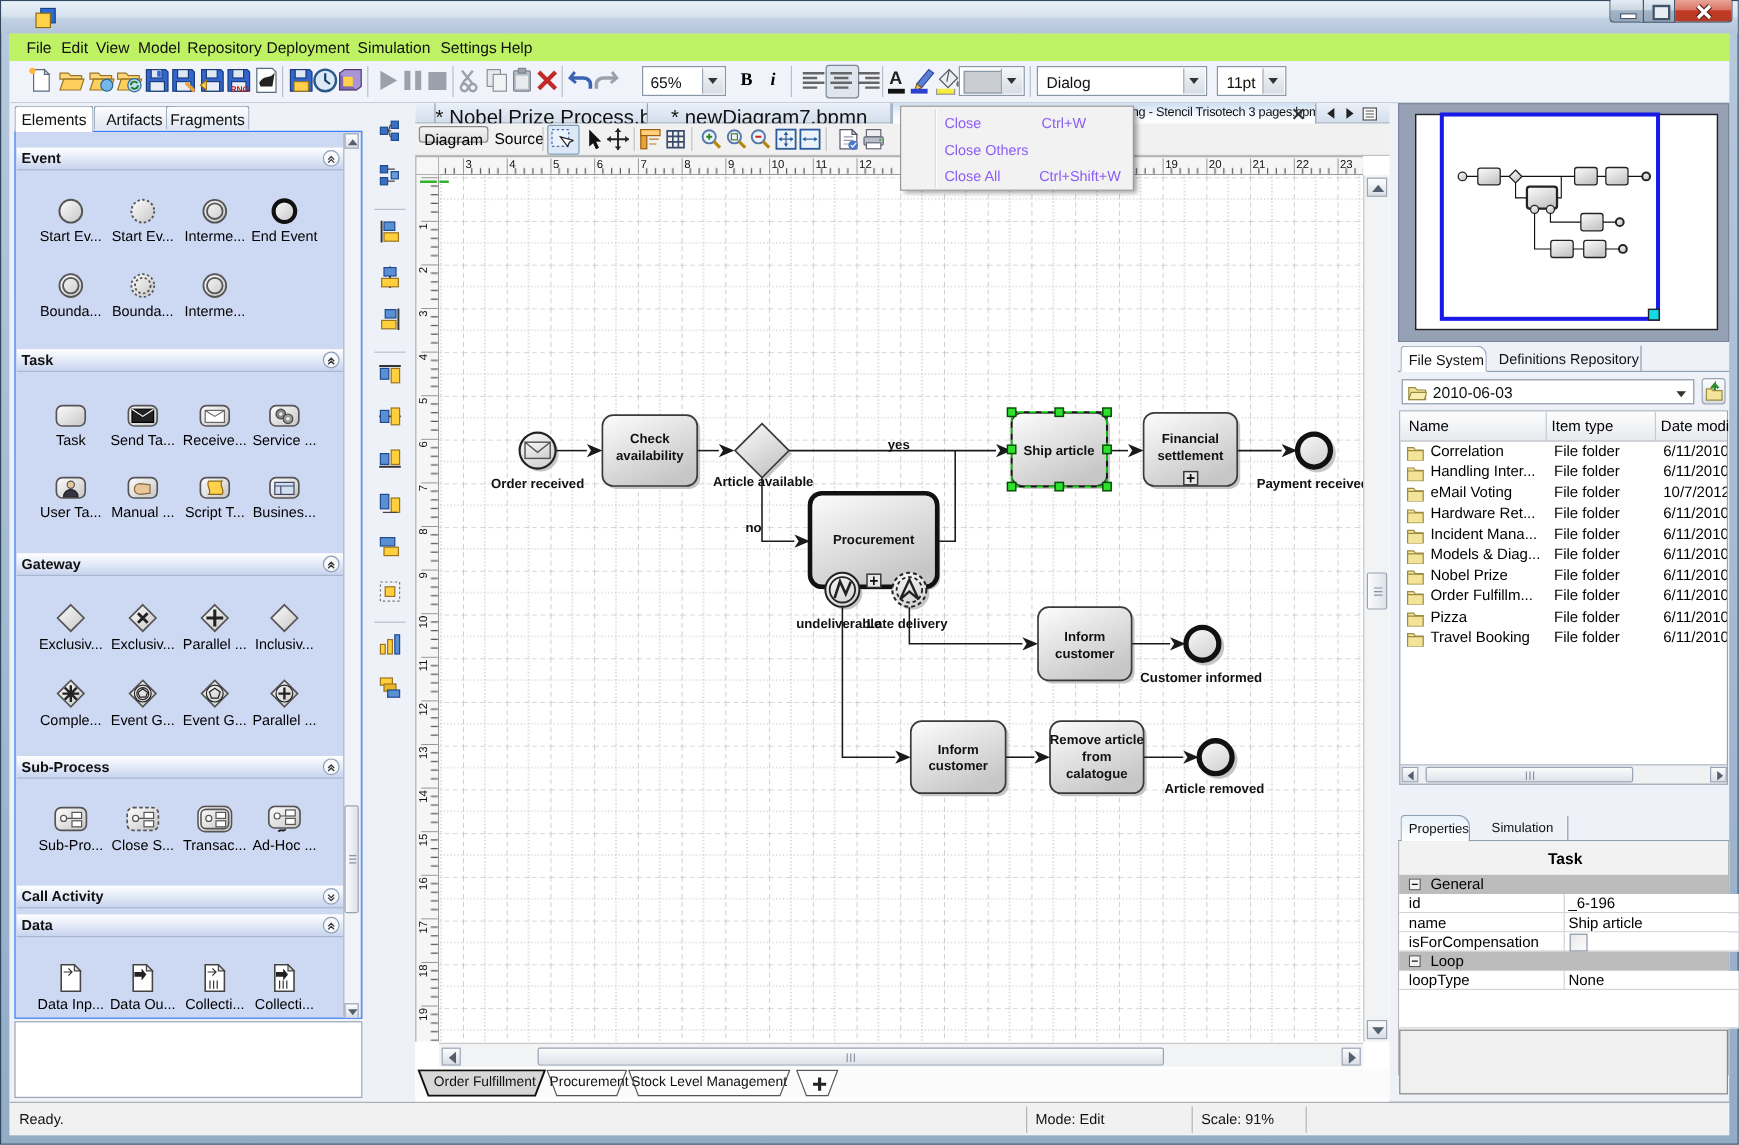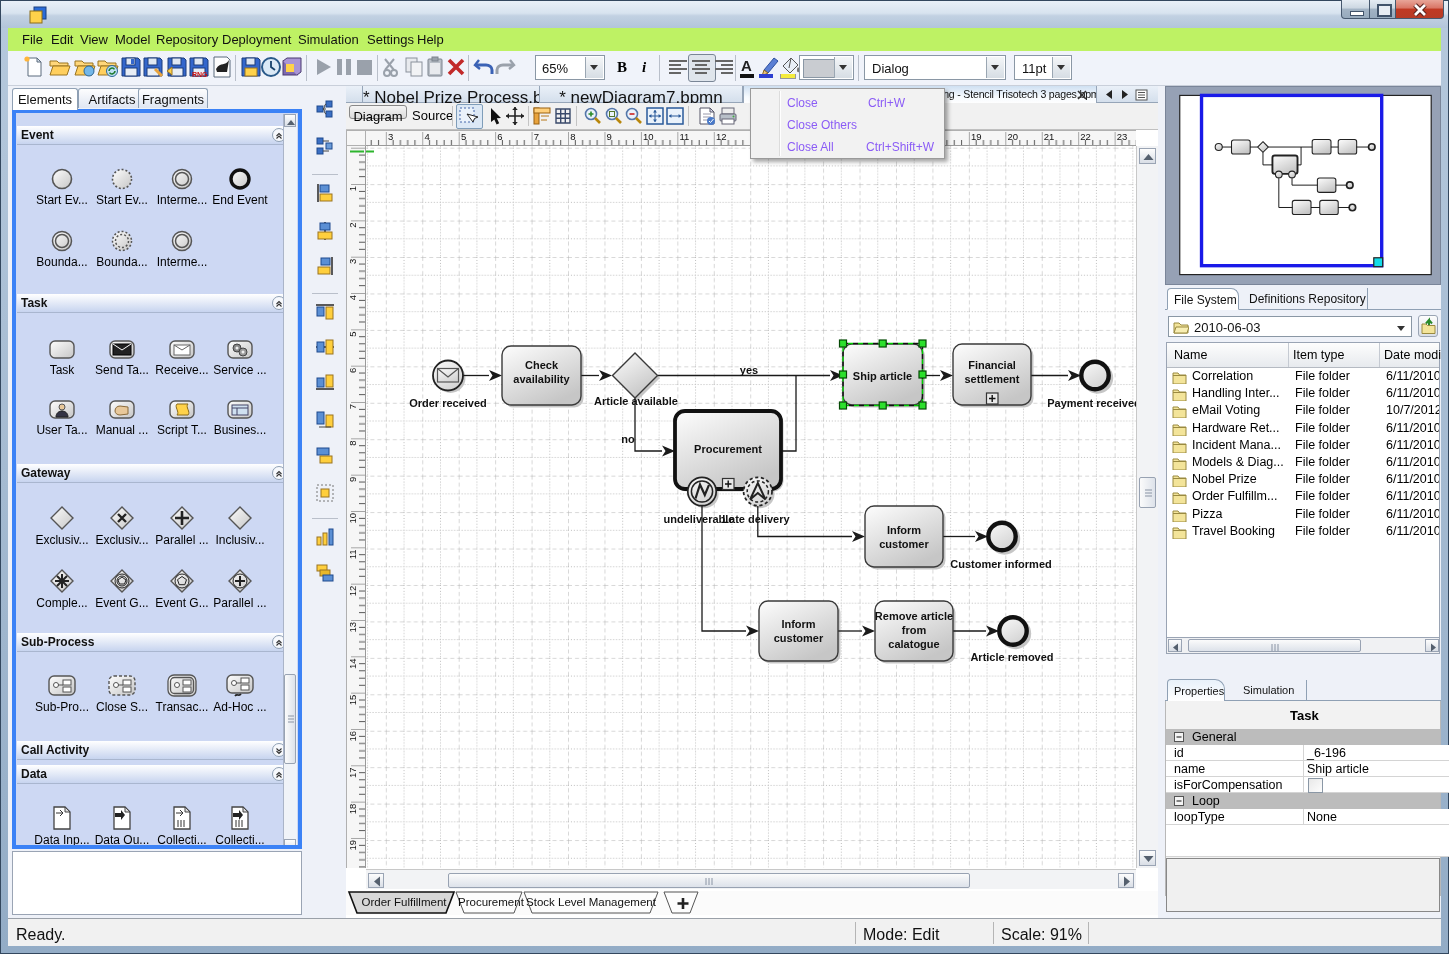--- a/index.html
+++ b/index.html
@@ -14,27 +14,27 @@
 #bmax{left:1369px;width:27px;background:linear-gradient(#e5ecf3 0%,#ccd7e2 45%,#a3b4c5 50%,#97aabd 100%)}
 #bclose{left:1395px;width:49px;background:linear-gradient(#e8a598 0%,#d97565 45%,#c03923 50%,#b73b25 100%);border-radius:0 0 4px 0}
 #menubar{left:8px;top:28px;width:1433px;height:23px;background:#bef264}
 #menubar span{position:absolute;top:4px;font-size:13px;color:#111}
 #toolbar{left:8px;top:51px;width:1433px;height:35px;background:#f0f3fa;border-bottom:1px solid #c9cfda;box-sizing:border-box}
 .tsep{position:absolute;top:4px;width:1px;height:26px;background:#b9bfca}
 .combo{position:absolute;background:#fff;border:1px solid #8a97a5;box-sizing:border-box;font-size:13px;color:#111}
 .combo .arr{position:absolute;right:1px;top:1px;bottom:1px;width:17px;background:linear-gradient(#f4f6f8,#d6dde4);border-left:1px solid #9aa6b2}
 .arr:after{content:"";position:absolute;left:4px;top:8px;border:4px solid transparent;border-top:5px solid #333}
 .ic{position:absolute;width:24px;height:24px}
-#statusbar{left:8px;top:918px;width:1433px;height:28px;background:#f1f1f1;border-top:1px solid #9aa0a8;box-sizing:border-box;font-size:16px;color:#111}
+#statusbar{left:8px;top:918px;width:1433px;height:28px;background:#f1f1f1;border-top:1px solid #9aa0a8;box-sizing:border-box;font-size:12px;color:#111}
 .ssep{position:absolute;top:3px;width:1px;height:22px;background:#b5b5b5}
 
 #lpanel{left:8px;top:86px;width:298px;height:832px;background:#eef1f8}
 .ptab{position:absolute;top:2px;height:20px;font-size:13px;color:#111;text-align:center;border:1px solid #8fa0b4;border-bottom:none;background:linear-gradient(#fdfdfe,#dfe6f2);box-sizing:border-box;border-radius:3px 3px 0 0;padding-top:3px}
 .ptab.sel{background:#fff;height:22px;z-index:2}
-#palette{position:absolute;left:4px;top:23px;width:290px;height:740px;border:4px solid #3b82f6;background:#cdd8f3;box-sizing:border-box;overflow:hidden}
+#palette{position:absolute;left:4px;top:23px;width:290px;height:740px;border:1px solid #3b82f6;background:#cdd8f3;box-sizing:border-box;overflow:hidden}
 .phead{position:absolute;left:1px;width:274px;height:19px;background:linear-gradient(#ffffff,#c7d4ef);border-bottom:1px solid #a9b6cf;font-size:12px;font-weight:bold;color:#111;box-sizing:border-box;padding:2px 0 0 4px}
 .pchev{position:absolute;right:5px;top:2px;width:14px;height:14px;border-radius:7px;background:#f7f9fd;border:1px solid #8fa0b4;box-sizing:border-box;font-size:8px;text-align:center;line-height:12px;color:#333}
 .pitem{position:absolute;width:60px;text-align:center;font-size:12px;color:#000}
 .pitem svg{display:block;margin:0 auto}
 .pitem .lb{display:block;margin-top:2px;white-space:nowrap}
 #pscroll{position:absolute;right:1px;top:1px;width:13px;height:738px;background:#f0f3f8;border-left:1px solid #aab4c8}
 
 .sbtn{position:absolute;background:linear-gradient(#fdfdfd,#d9dee6);border:1px solid #9aa4b4;box-sizing:border-box}
 .sthumb{position:absolute;background:linear-gradient(90deg,#fbfbfb,#dde2ea);border:1px solid #98a2b2;box-sizing:border-box;border-radius:2px}
 .sthumbh{position:absolute;background:linear-gradient(#fbfbfb,#dde2ea);border:1px solid #98a2b2;box-sizing:border-box;border-radius:2px}

